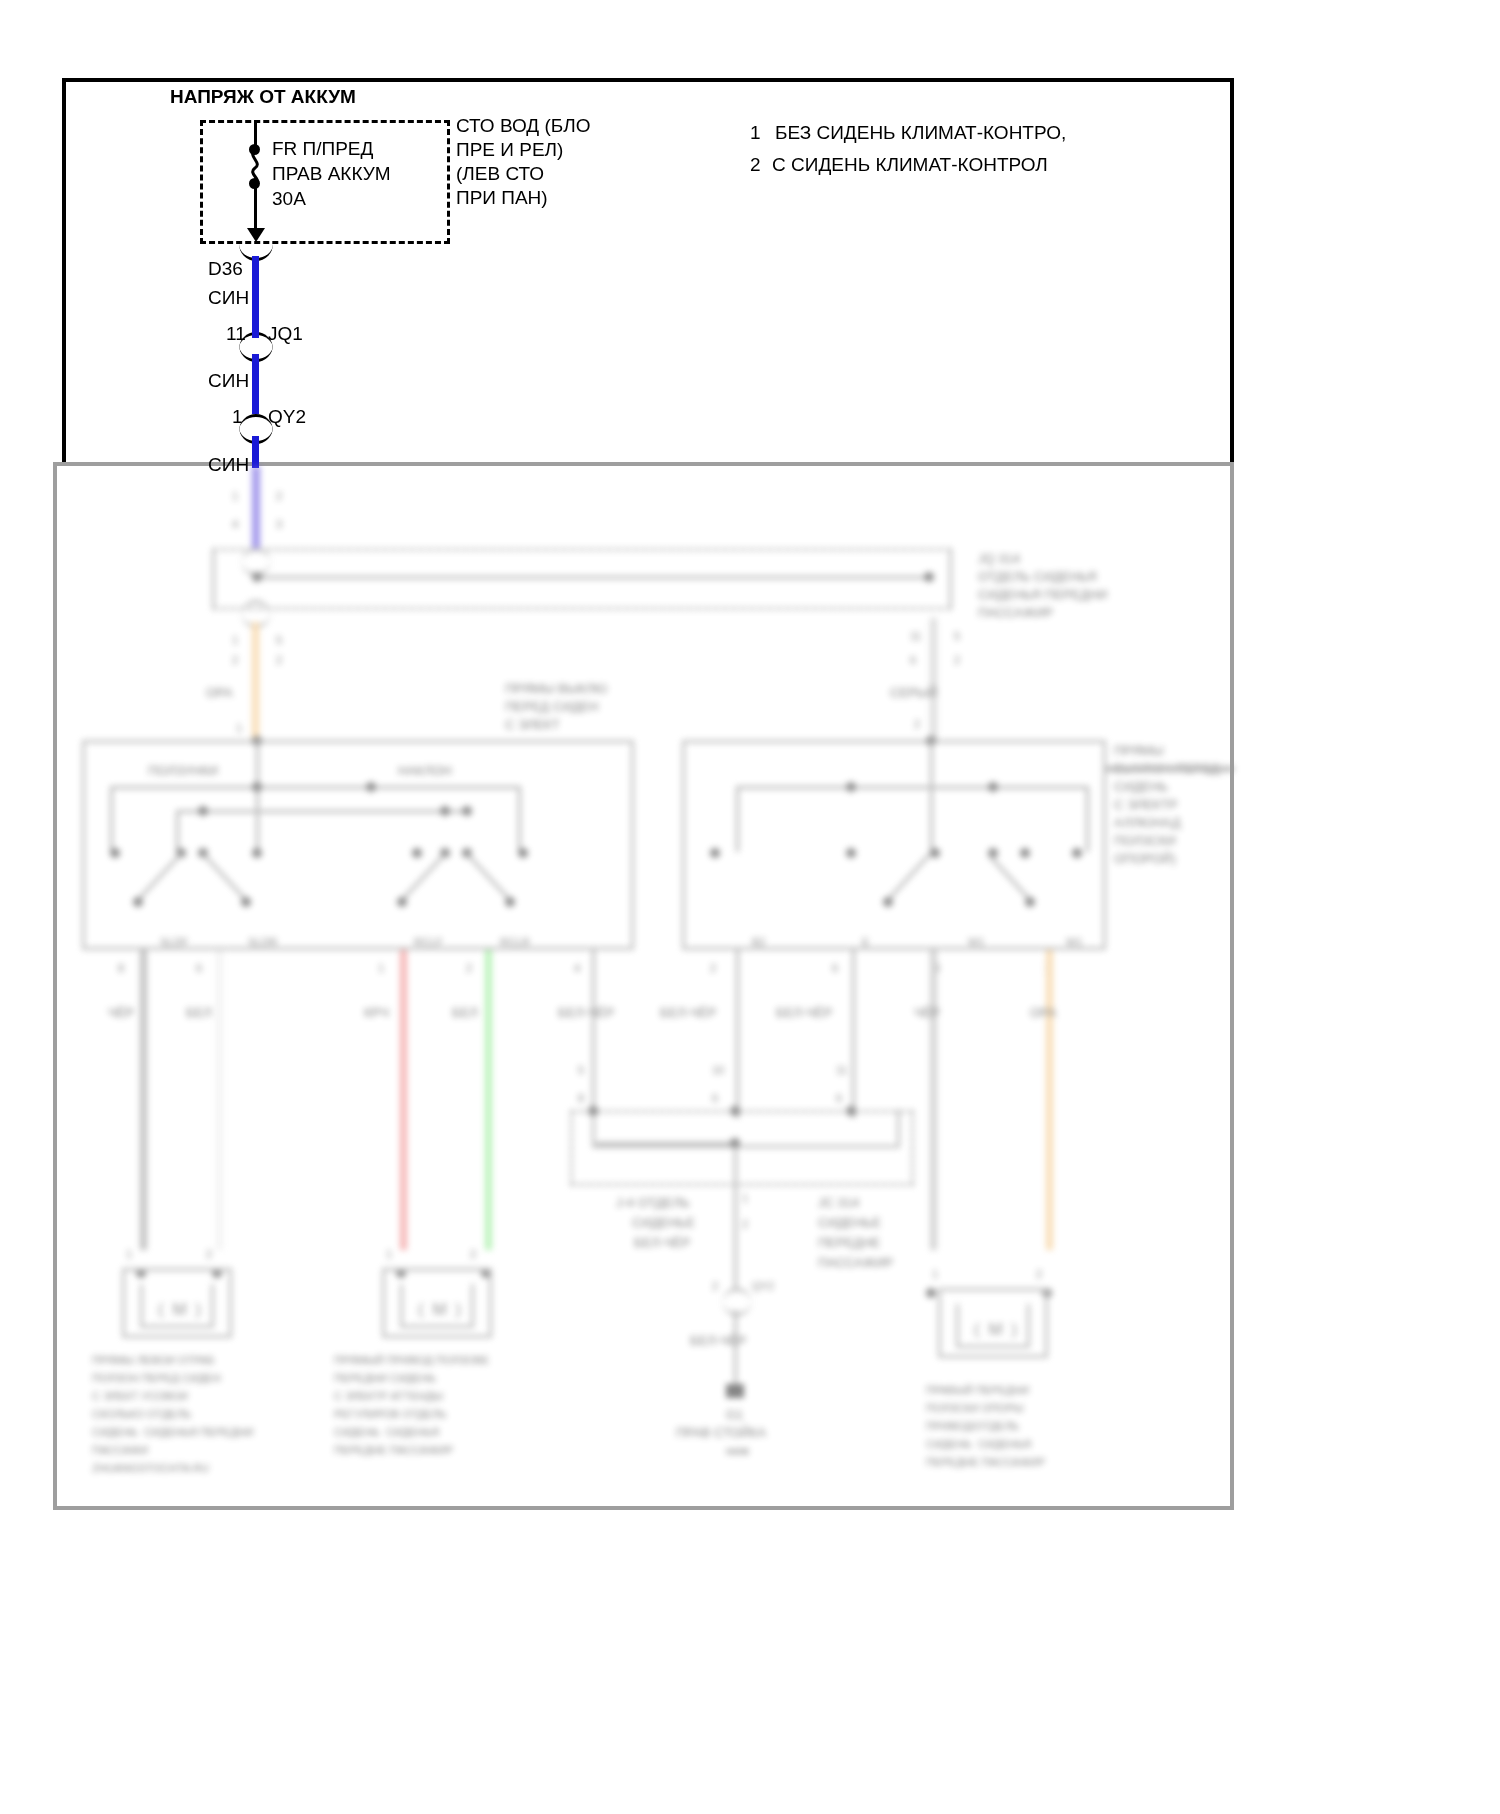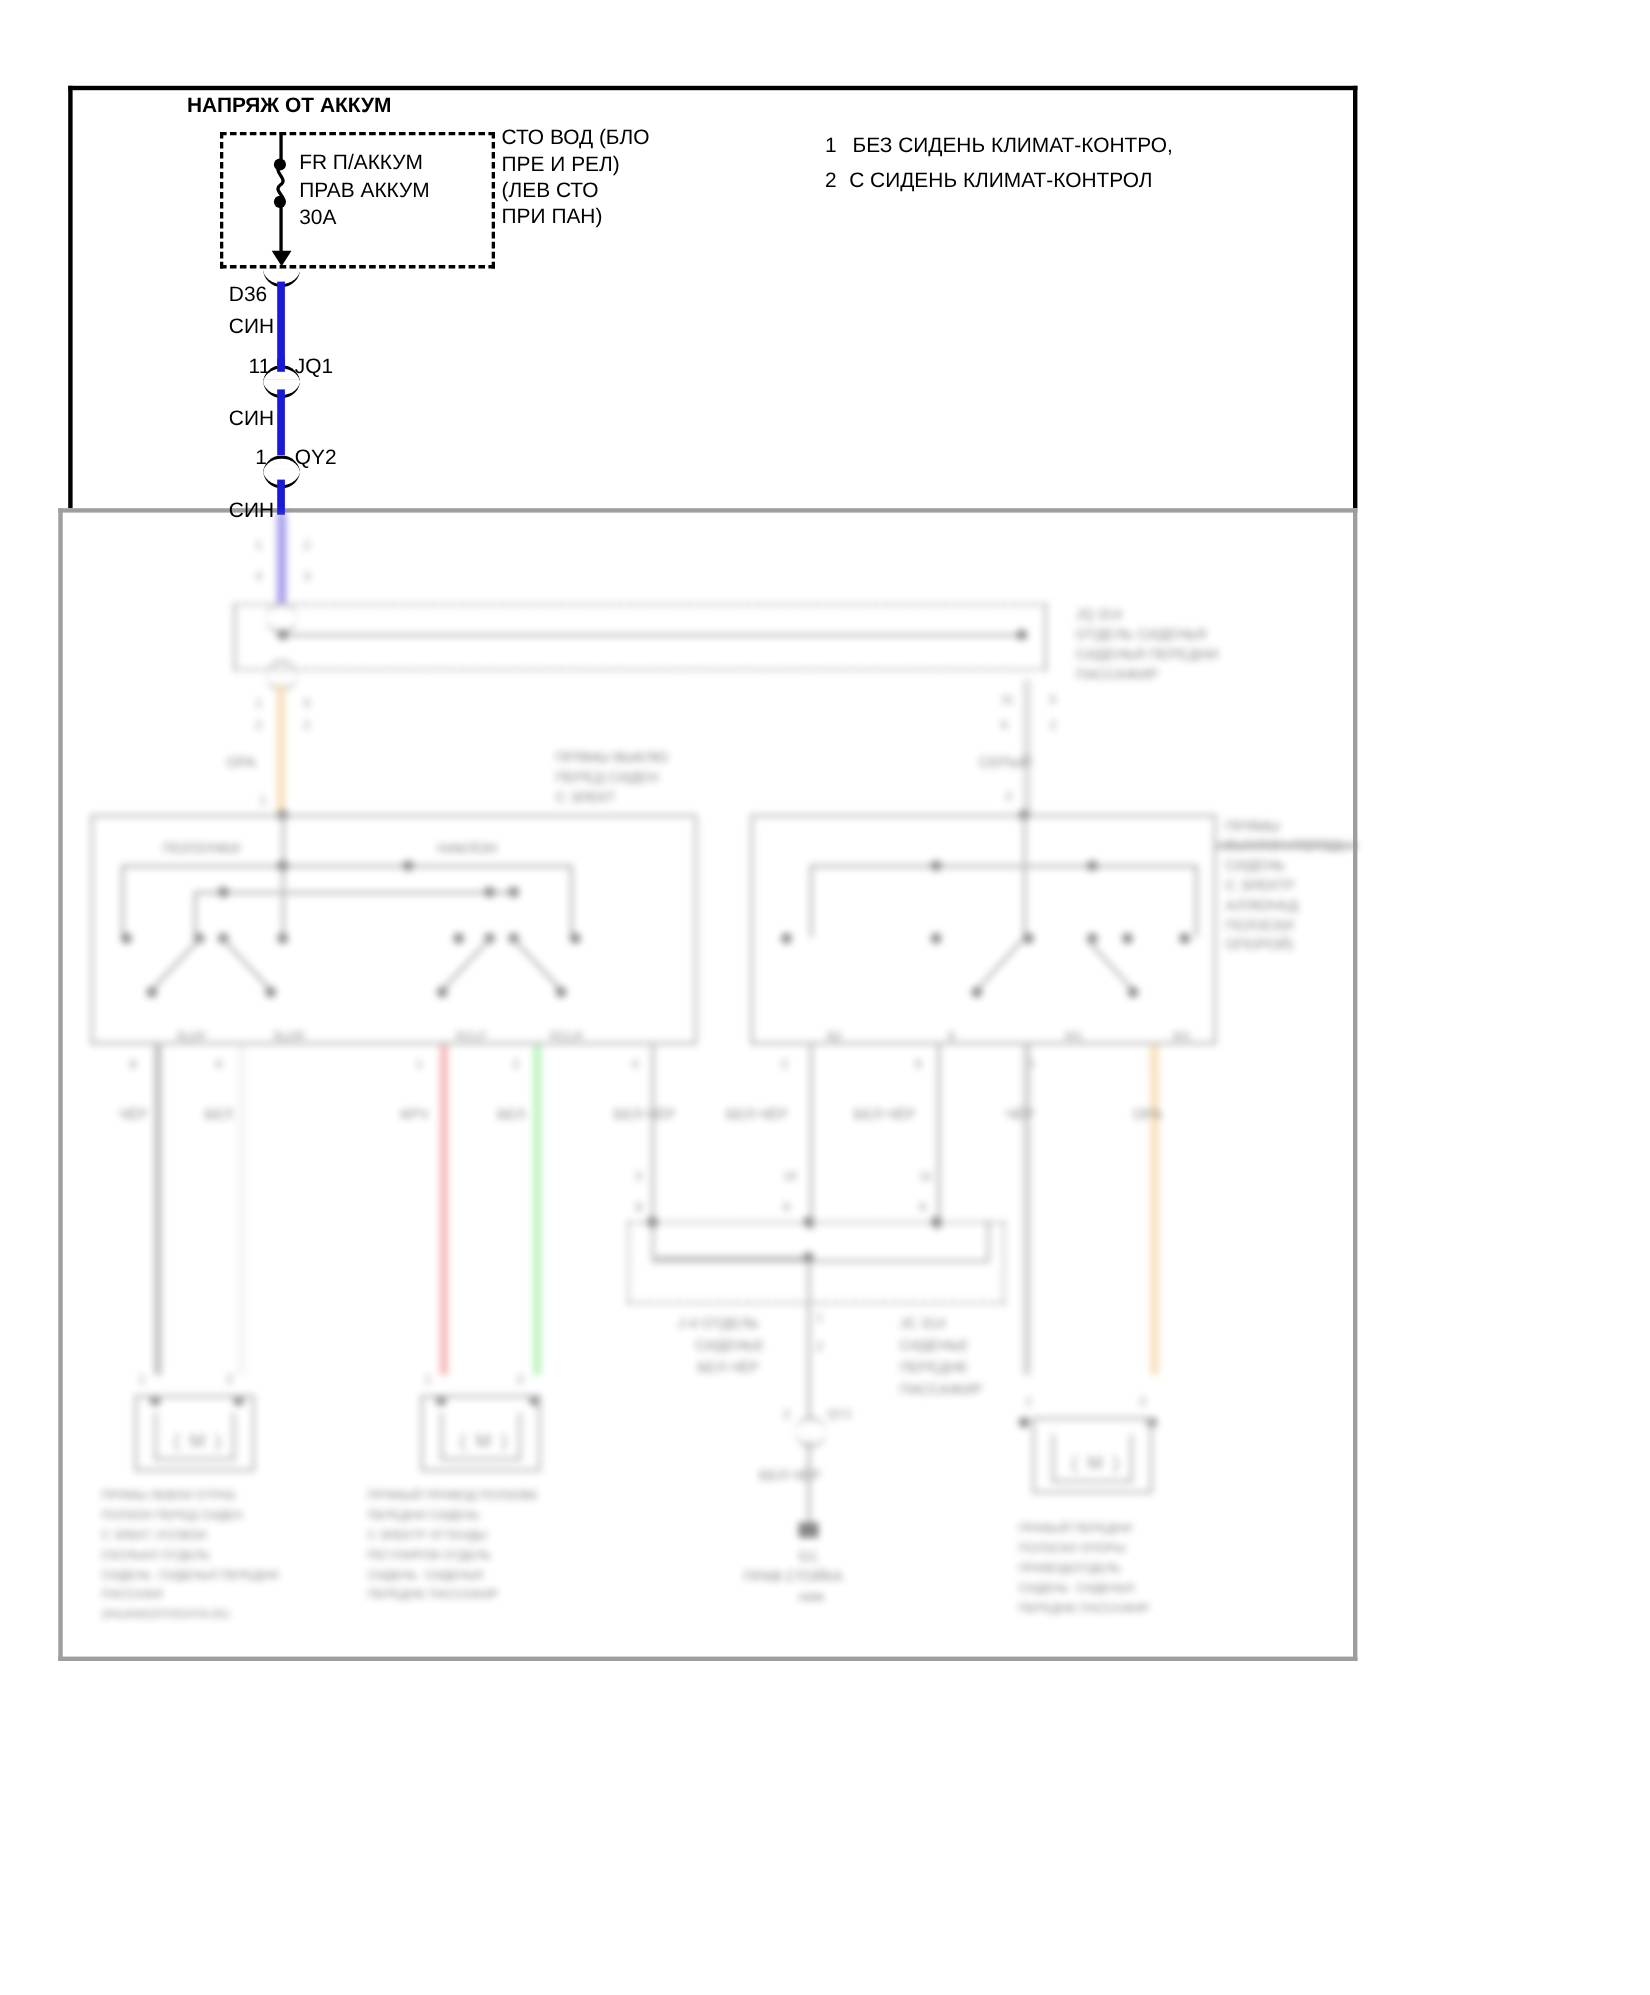--- a/index.html
+++ b/index.html
@@ -71,21 +71,21 @@
   <div class="vline" style="left:254px;top:120px;height:32px;"></div>
   <div class="dot" style="left:249px;top:144px;"></div>
 
   <svg style="position:absolute;left:246px;top:150px;" width="18" height="34">
     <path d="M9 0 C 1 6, 17 13, 9 18 C 1 24, 17 29, 9 34" stroke="#000" stroke-width="3" fill="none"></path>
   </svg>
   <div class="dot" style="left:249px;top:178px;"></div>
   <div class="vline" style="left:254px;top:186px;height:46px;"></div>
   <div class="arrow" style="left:247px;top:228px;"></div>
 
-  <div class="txt" style="left:272px;top:136px;">FR П/АККУМ</div>
+  <div class="txt" style="left:272px;top:136px;">FR П/ПРЕД</div>
   <div class="txt" style="left:272px;top:161px;">ПРАВ АККУМ</div>
   <div class="txt" style="left:272px;top:186px;">30A</div>
 
   <div class="txt" style="left:456px;top:113px;">СТО ВОД (БЛО</div>
   <div class="txt" style="left:456px;top:137px;">ПРЕ И РЕЛ)</div>
   <div class="txt" style="left:456px;top:161px;">(ЛЕВ СТО</div>
   <div class="txt" style="left:456px;top:185px;">ПРИ ПАН)</div>
 
   <div class="txt" style="left:750px;top:120px;">1</div>
   <div class="txt" style="left:775px;top:120px;">БЕЗ СИДЕНЬ КЛИМАТ-КОНТРО,</div>

